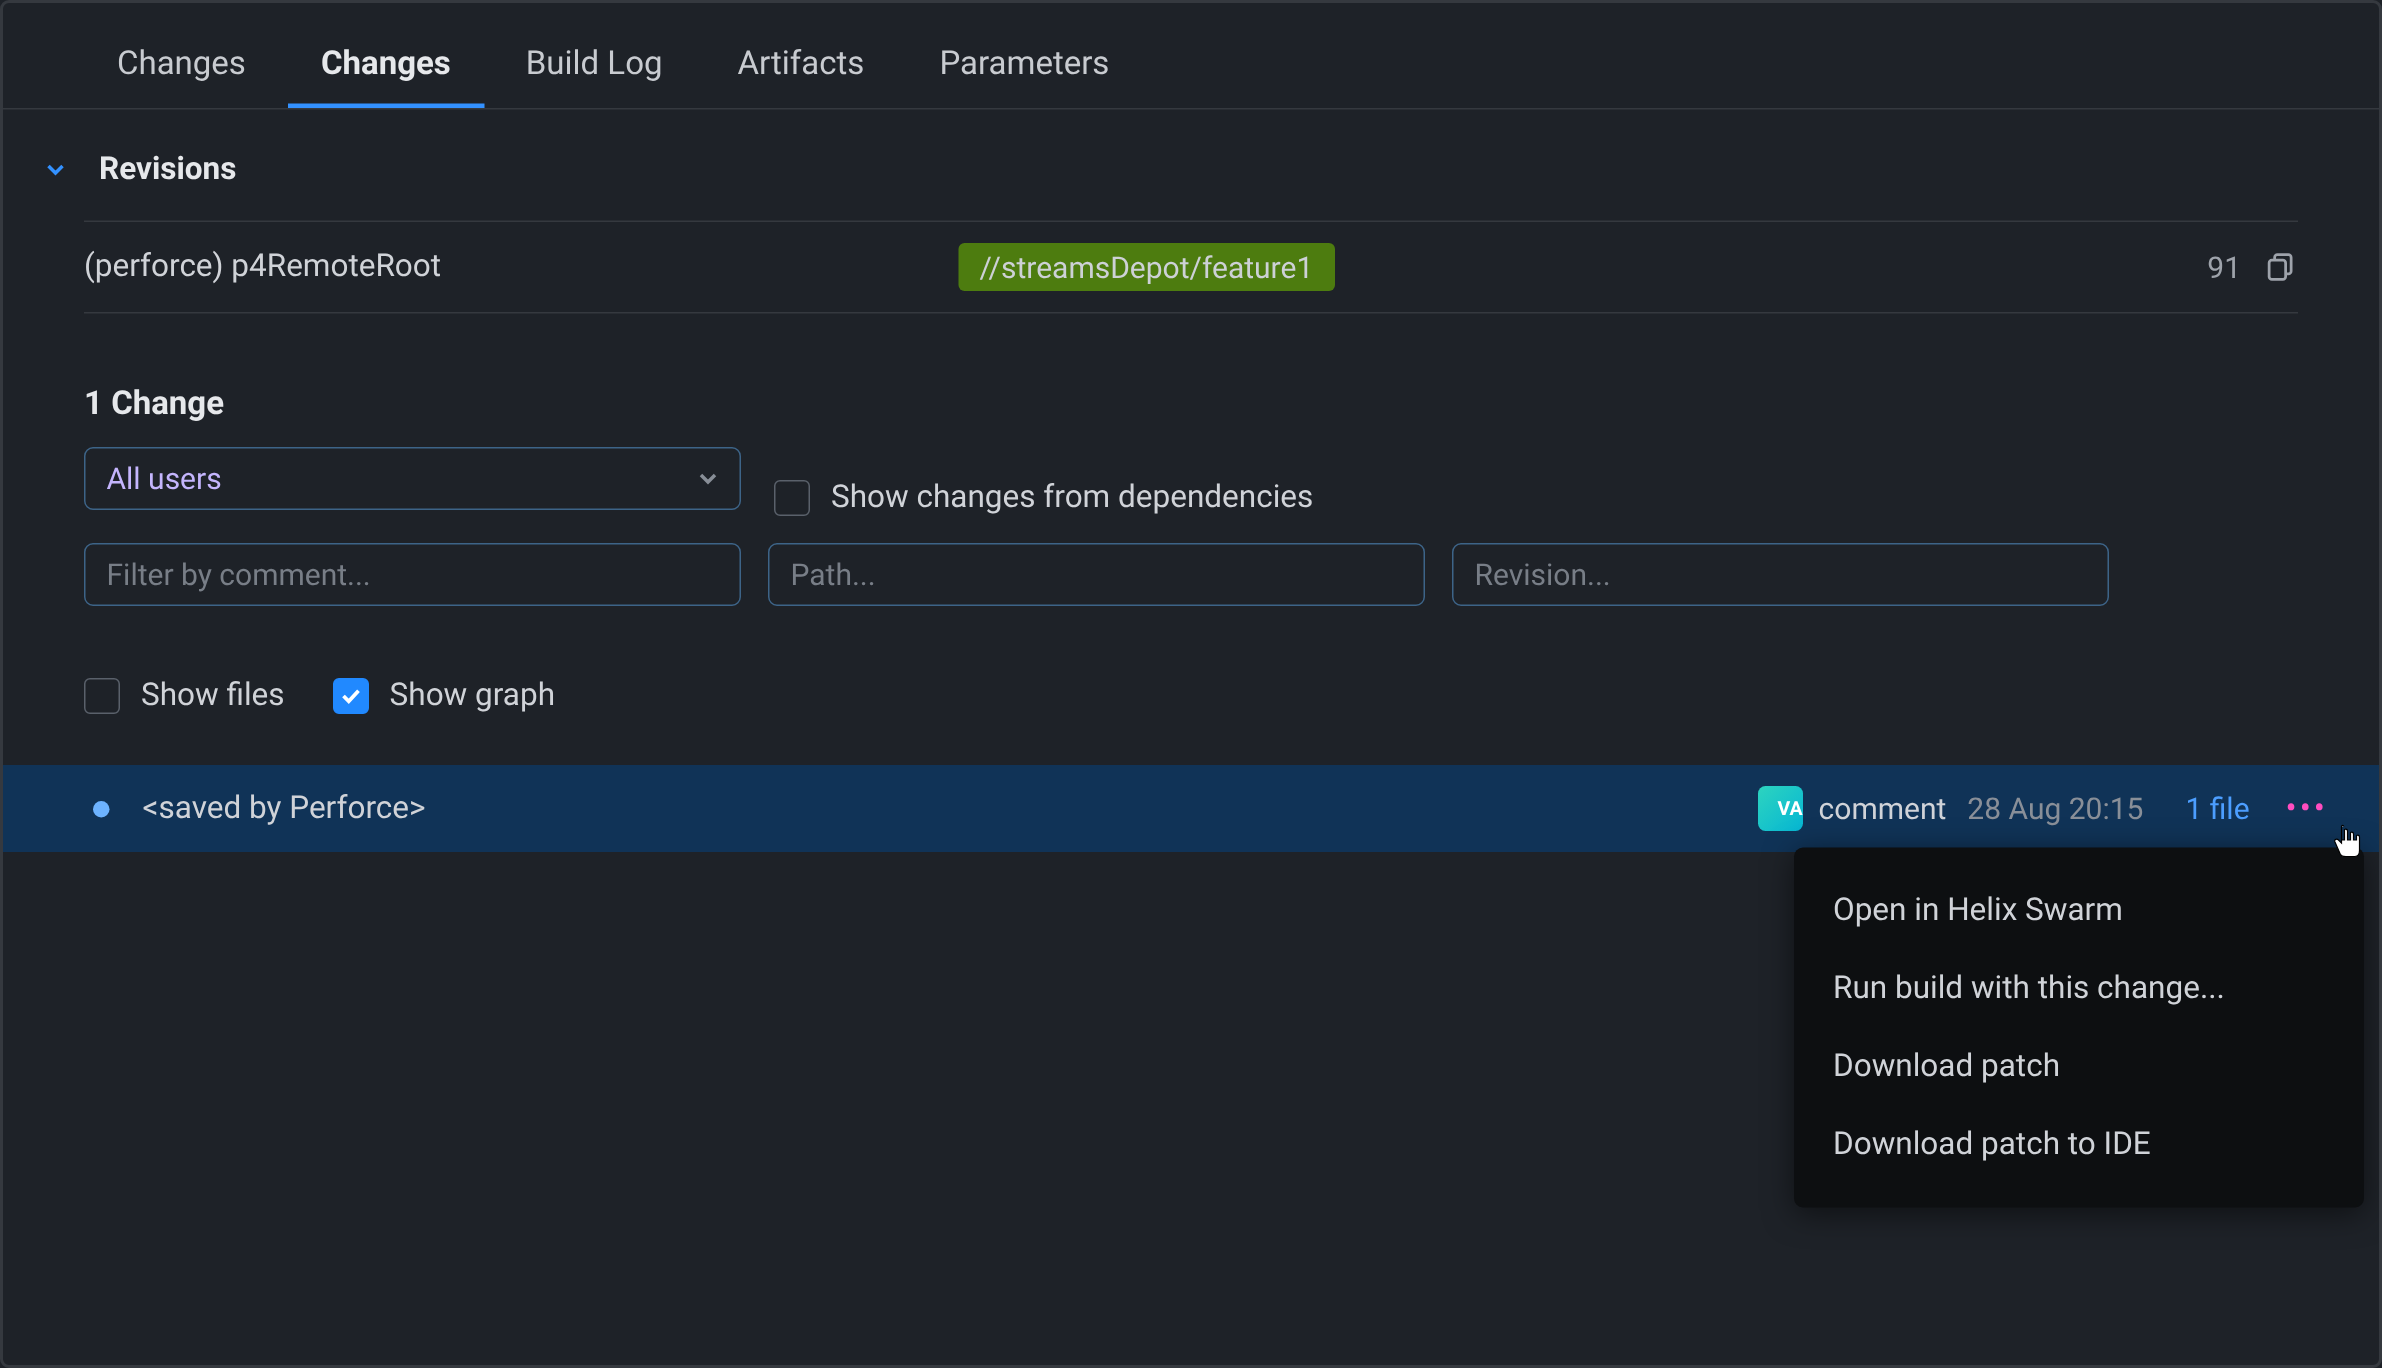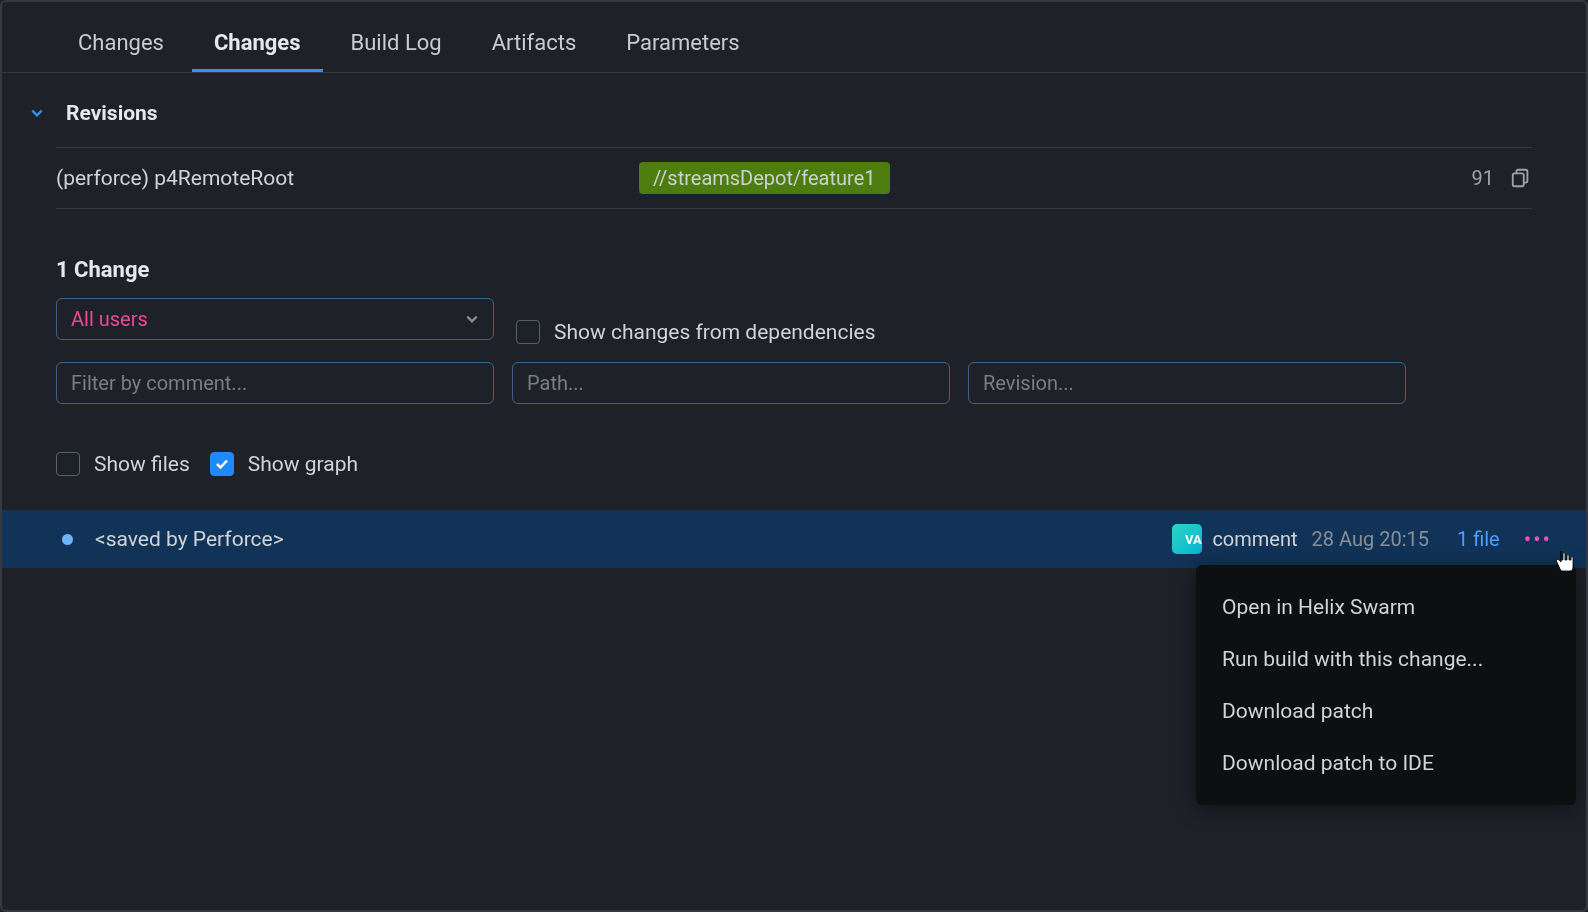--- a/index.html
+++ b/index.html
@@ -110,21 +110,21 @@
       margin-bottom: 18px;
     }
     .select-box {
       display: flex;
       align-items: center;
       justify-content: space-between;
       border: 1.5px solid #3d6488;
       border-radius: 6px;
       padding: 8px 14px;
       width: 438px;
-      color: #ec4899;
+      color: #c4b5fd;
       font-size: 20px;
       cursor: pointer;
     }
     .checkbox-wrap {
       display: flex;
       align-items: flex-start;
       gap: 14px;
       cursor: pointer;
       margin-top: 26px;
     }
@@ -162,21 +162,21 @@
     .text-input::placeholder {
       color: #787e87;
     }
     .input-comment { width: 438px; }
     .input-path { width: 438px; }
     .input-revision { width: 438px; }
     
     .filter-row3 {
       display: flex;
       align-items: center;
-      gap: 20px;
+      gap: 32px;
       margin-bottom: 34px;
     }
     
     
     .change-row {
       background: #103357;
       display: flex;
       align-items: center;
       padding: 14px 34px 14px 60px;
       margin-left: -54px;

